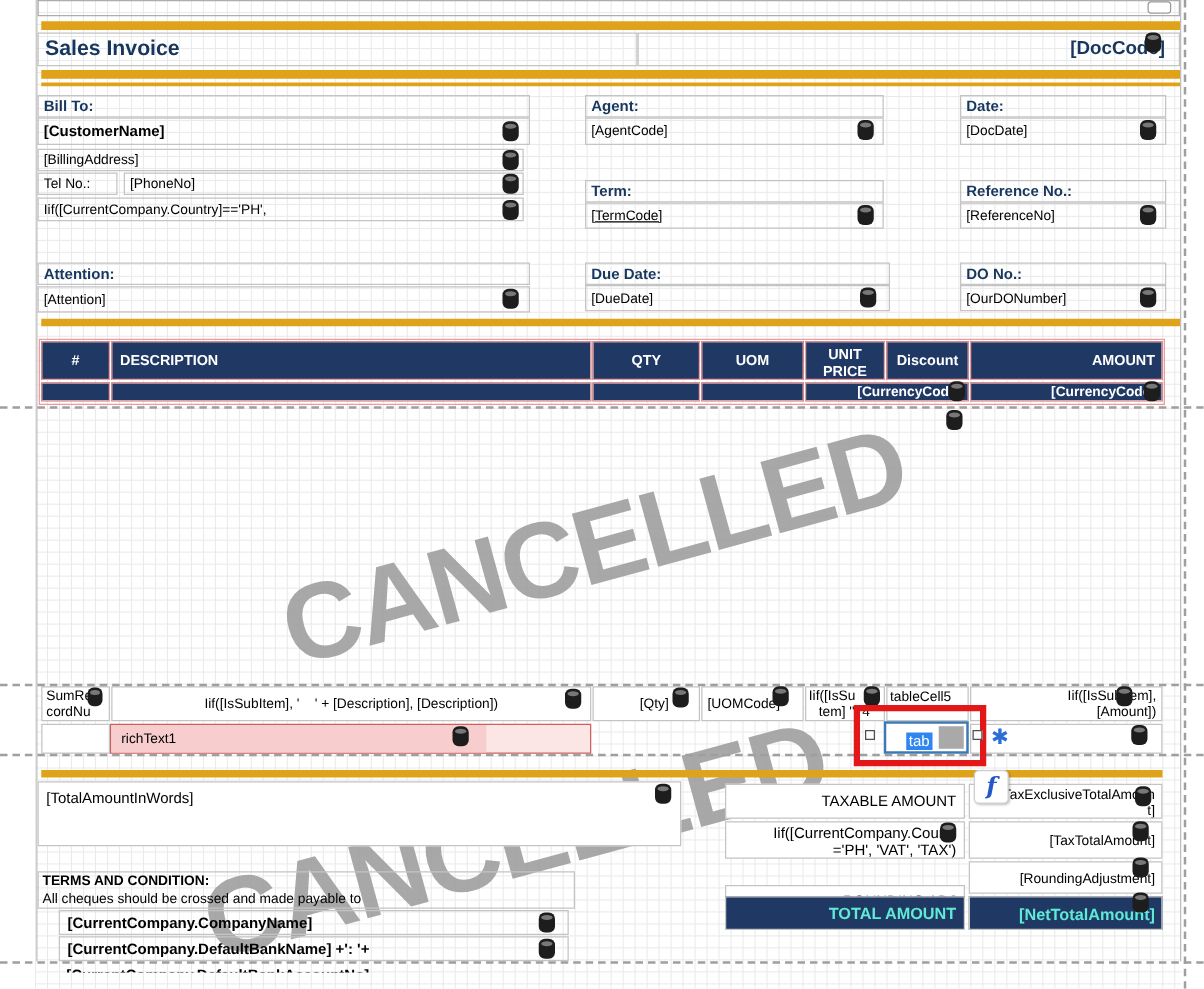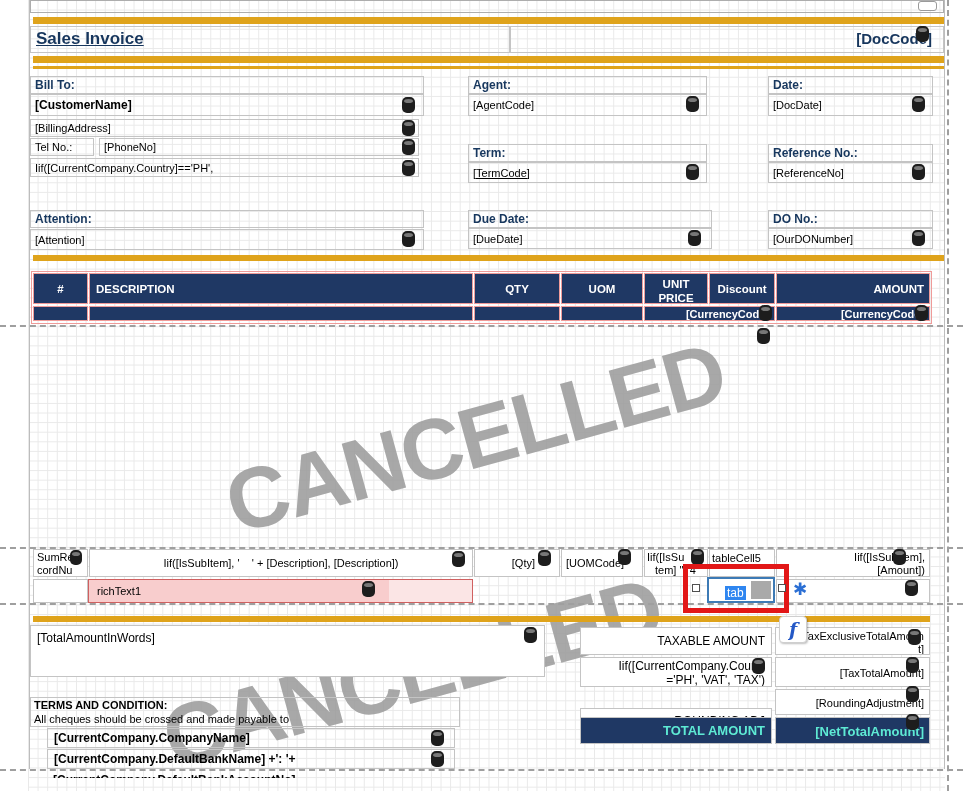--- a/index.html
+++ b/index.html
@@ -73,21 +73,21 @@
   <div class="wm" style="left:165px; top:685px;">CANCELLED</div>
 
   <div class="goldbar" style="left:33px; top:17px;  width:911px; height:7px;"></div>
   <div class="goldbar" style="left:33px; top:56px;  width:911px; height:7px;"></div>
   <div class="goldbar" style="left:33px; top:66px;  width:911px; height:3px;"></div>
   <div class="goldbar" style="left:33px; top:255px; width:911px; height:6px;"></div>
   <div class="goldbar" style="left:33px; top:616px; width:897px; height:6px;"></div>
 
   <div class="box" style="left:30px; top:26px; width:480px; height:27px;"></div>
   <div class="box" style="left:510px; top:26px; width:434px; height:27px;"></div>
-  <div class="abs" style="left:36px; top:29px; font-size:17px; font-weight:bold; color:#17365d; z-index:3;text-decoration:underline;">Sales Invoice</div>
+  <div class="abs" style="left:36px; top:29px; font-size:17px; font-weight:bold; color:#17365d; z-index:3;">Sales Invoice</div>
   <div class="abs" style="left:510px; top:30px; width:422px; text-align:right; font-size:15px; font-weight:bold; color:#17365d; z-index:3;">[DocCode]</div>
   <div class="dbicon" style="left:916px; top:26px;"></div>
 
   <div class="box lbl" style="left:30px; top:76px; width:394px; height:18px;">Bill To:</div>
   <div class="box fld b" style="left:30px; top:94px; width:394px; height:22px;">[CustomerName]</div>
   <div class="dbicon" style="left:402px; top:97px;"></div>
   <div class="box fld" style="left:30px; top:119px; width:389px; height:18px;">[BillingAddress]</div>
   <div class="dbicon" style="left:402px; top:120px;"></div>
   <div class="box fld" style="left:30px; top:138px; width:64px; height:18px;">Tel No.:</div>
   <div class="box fld" style="left:99px; top:138px; width:320px; height:18px;">[PhoneNo]</div>

